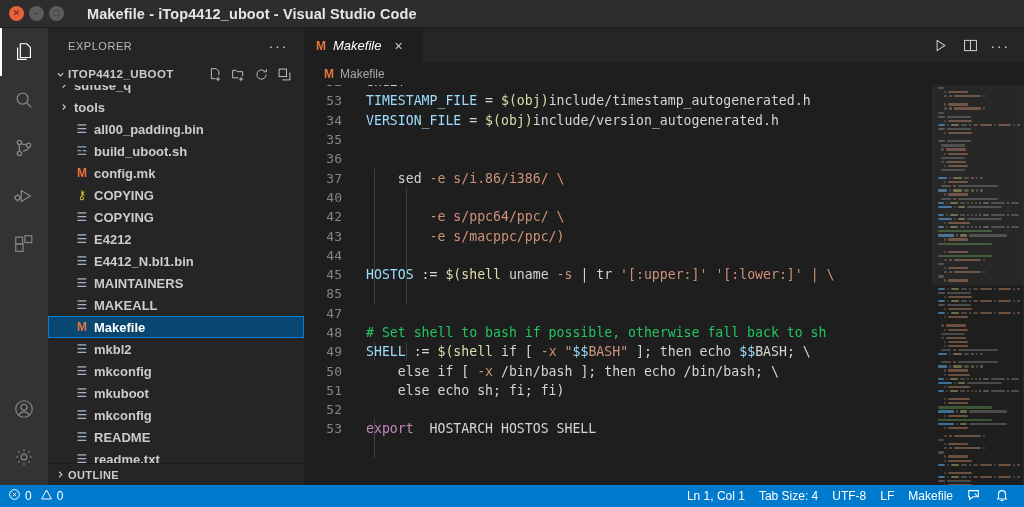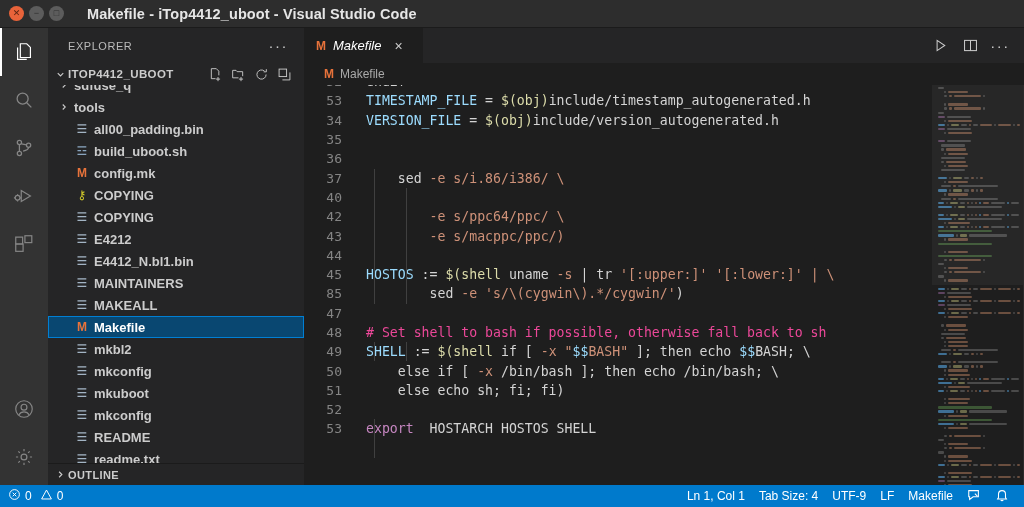--- a/index.html
+++ b/index.html
@@ -119,21 +119,21 @@
   .crow { height: 19.3px; display: flex; align-items: center; white-space: pre; }
   .lnum {
     width: 62px; flex: 0 0 62px; text-align: right; padding-right: 24px;
     color: #858585; font-size: 13px;
   }
   .ctext { flex: 1; position: relative; color: #d4d4d4; }
 
   .tk-var   { color: #9cdcfe; }
   .tk-func  { color: #dcdcaa; }
   .tk-str   { color: #ce9178; }
-  .tk-cmt   { color: #ec4899; }
+  .tk-cmt   { color: #22c55e; }
   .tk-kw    { color: #c586c0; }
   .tk-plain { color: #d4d4d4; }
   .tk-op    { color: #d4d4d4; }
 
   
   .minimap { width: 92px; flex: 0 0 92px; background: #1e1e1e; position: relative; overflow: hidden; }
   .mm-inner { padding: 2px 4px 0 6px; }
   .mline { height: 3px; margin-bottom: 1.1px; display: flex; gap: 2px; }
   .mseg { height: 2.2px; border-radius: 1px; }
   .mm-slider { position: absolute; left: 0; right: 0; top: 0; height: 200px; background: rgba(255,255,255,0.045); }
@@ -422,21 +422,21 @@
               <div class="crow"><span class="lnum">53</span><span class="ctext"><span class="tk-var">TIMESTAMP_FILE</span><span class="tk-op"> = </span><span class="tk-func">$(obj)</span><span class="tk-plain">include/timestamp_autogenerated.h</span></span></div>
               <div class="crow"><span class="lnum">34</span><span class="ctext"><span class="tk-var">VERSION_FILE</span><span class="tk-op"> = </span><span class="tk-func">$(obj)</span><span class="tk-plain">include/version_autogenerated.h</span></span></div>
               <div class="crow"><span class="lnum">35</span><span class="ctext"></span></div>
               <div class="crow"><span class="lnum">36</span></div>
               <div class="crow"><span class="lnum">37</span><span class="ctext"><span class="tk-plain">    sed </span><span class="tk-str">-e s/i.86/i386/ \</span></span></div>
               <div class="crow"><span class="lnum">40</span></div>
               <div class="crow"><span class="lnum">42</span><span class="ctext"><span class="tk-plain">        </span><span class="tk-str">-e s/ppc64/ppc/ \</span></span></div>
               <div class="crow"><span class="lnum">43</span><span class="ctext"><span class="tk-plain">        </span><span class="tk-str">-e s/macppc/ppc/)</span></span></div>
               <div class="crow"><span class="lnum">44</span><span class="ctext"></span></div>
               <div class="crow"><span class="lnum">45</span><span class="ctext"><span class="tk-var">HOSTOS</span><span class="tk-op"> := </span><span class="tk-func">$(shell</span><span class="tk-plain"> uname </span><span class="tk-str">-s</span><span class="tk-plain"> | tr </span><span class="tk-str">'[:upper:]'</span><span class="tk-plain"> </span><span class="tk-str">'[:lower:]'</span><span class="tk-plain"> </span><span class="tk-str">| \</span></span></div>
-              <div class="crow"><span class="lnum">85</span><span class="ctext"><span class="tk-plain">        sed </span><span class="tk-str">-e </span><span class="tk-str">'s/\(cygwin\).*/cygwin/'</span><span class="tk-plain">)</span></span></div>
+              <div class="crow"><span class="lnum">85</span></div>
               <div class="crow"><span class="lnum">47</span><span class="ctext"></span></div>
               <div class="crow"><span class="lnum">48</span><span class="ctext"><span class="tk-cmt"># Set shell to bash if possible, otherwise fall back to sh</span></span></div>
               <div class="crow"><span class="lnum">49</span><span class="ctext"><span class="tk-var">SHELL</span><span class="tk-op"> := </span><span class="tk-func">$(shell</span><span class="tk-plain"> if [ </span><span class="tk-str">-x</span><span class="tk-plain"> </span><span class="tk-str">"</span><span class="tk-var">$$</span><span class="tk-str">BASH"</span><span class="tk-plain"> ]; then echo </span><span class="tk-var">$$</span><span class="tk-plain">BASH; \</span></span></div>
               <div class="crow"><span class="lnum">50</span><span class="ctext"><span class="tk-plain">    else if [ </span><span class="tk-str">-x</span><span class="tk-plain"> /bin/bash ]; then echo /bin/bash; \</span></span></div>
               <div class="crow"><span class="lnum">51</span><span class="ctext"><span class="tk-plain">    else echo sh; fi; fi)</span></span></div>
               <div class="crow"><span class="lnum">52</span><span class="ctext"></span></div>
               <div class="crow"><span class="lnum">53</span><span class="ctext"><span class="tk-kw">export</span><span class="tk-plain">  HOSTARCH HOSTOS SHELL</span></span></div>
               <div style="position: absolute; top: 0px; left: 0px; pointer-events: none;">
                 <div style="position: absolute; width: 1px; background: rgb(64, 64, 64); height: 19.3px; top: 96.5px; left: 70px;"></div>
                 <div style="position: absolute; width: 1px; background: rgb(64, 64, 64); height: 19.3px; top: 115.8px; left: 70px;"></div>
@@ -978,21 +978,21 @@
           <svg width="13" height="13" viewBox="0 0 16 16" fill="none" stroke="currentColor" stroke-width="1.2">
               <path d="M8 2.5l6 11H2z"></path>
             </svg>
         </span>
         <span>0</span>
       </div>
     </div>
     <div class="sb-right">
       <div class="sb-item">Ln 1, Col 1</div>
       <div class="sb-item">Tab Size: 4</div>
-      <div class="sb-item">UTF-9</div>
+      <div class="sb-item">UTF-8</div>
       <div class="sb-item">LF</div>
       <div class="sb-item">Makefile</div>
       <div class="sb-item">
         <span>
           <svg width="14" height="14" viewBox="0 0 16 16" fill="none" stroke="currentColor" stroke-width="1.2">
               <path d="M2 3h11v7H7l-4 3V10H2z"></path>
               <path d="M9 6.5l3 3"></path>
             </svg>
         </span>
       </div>

